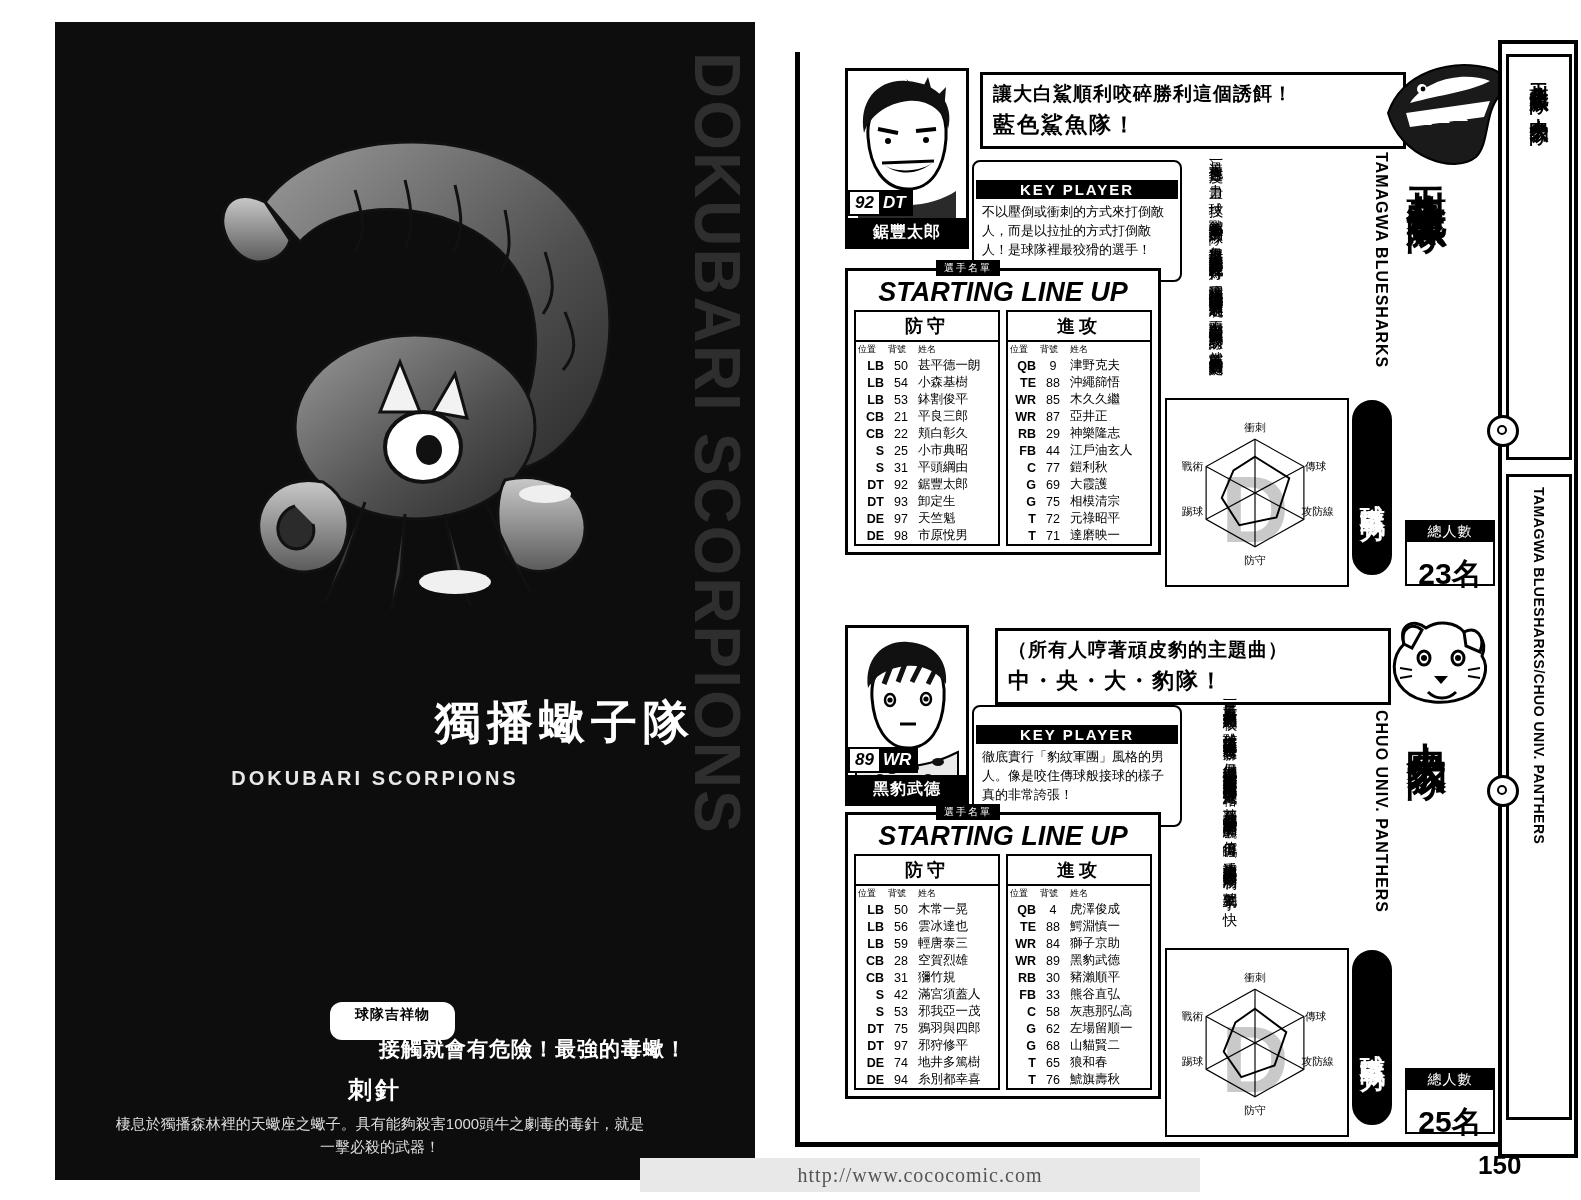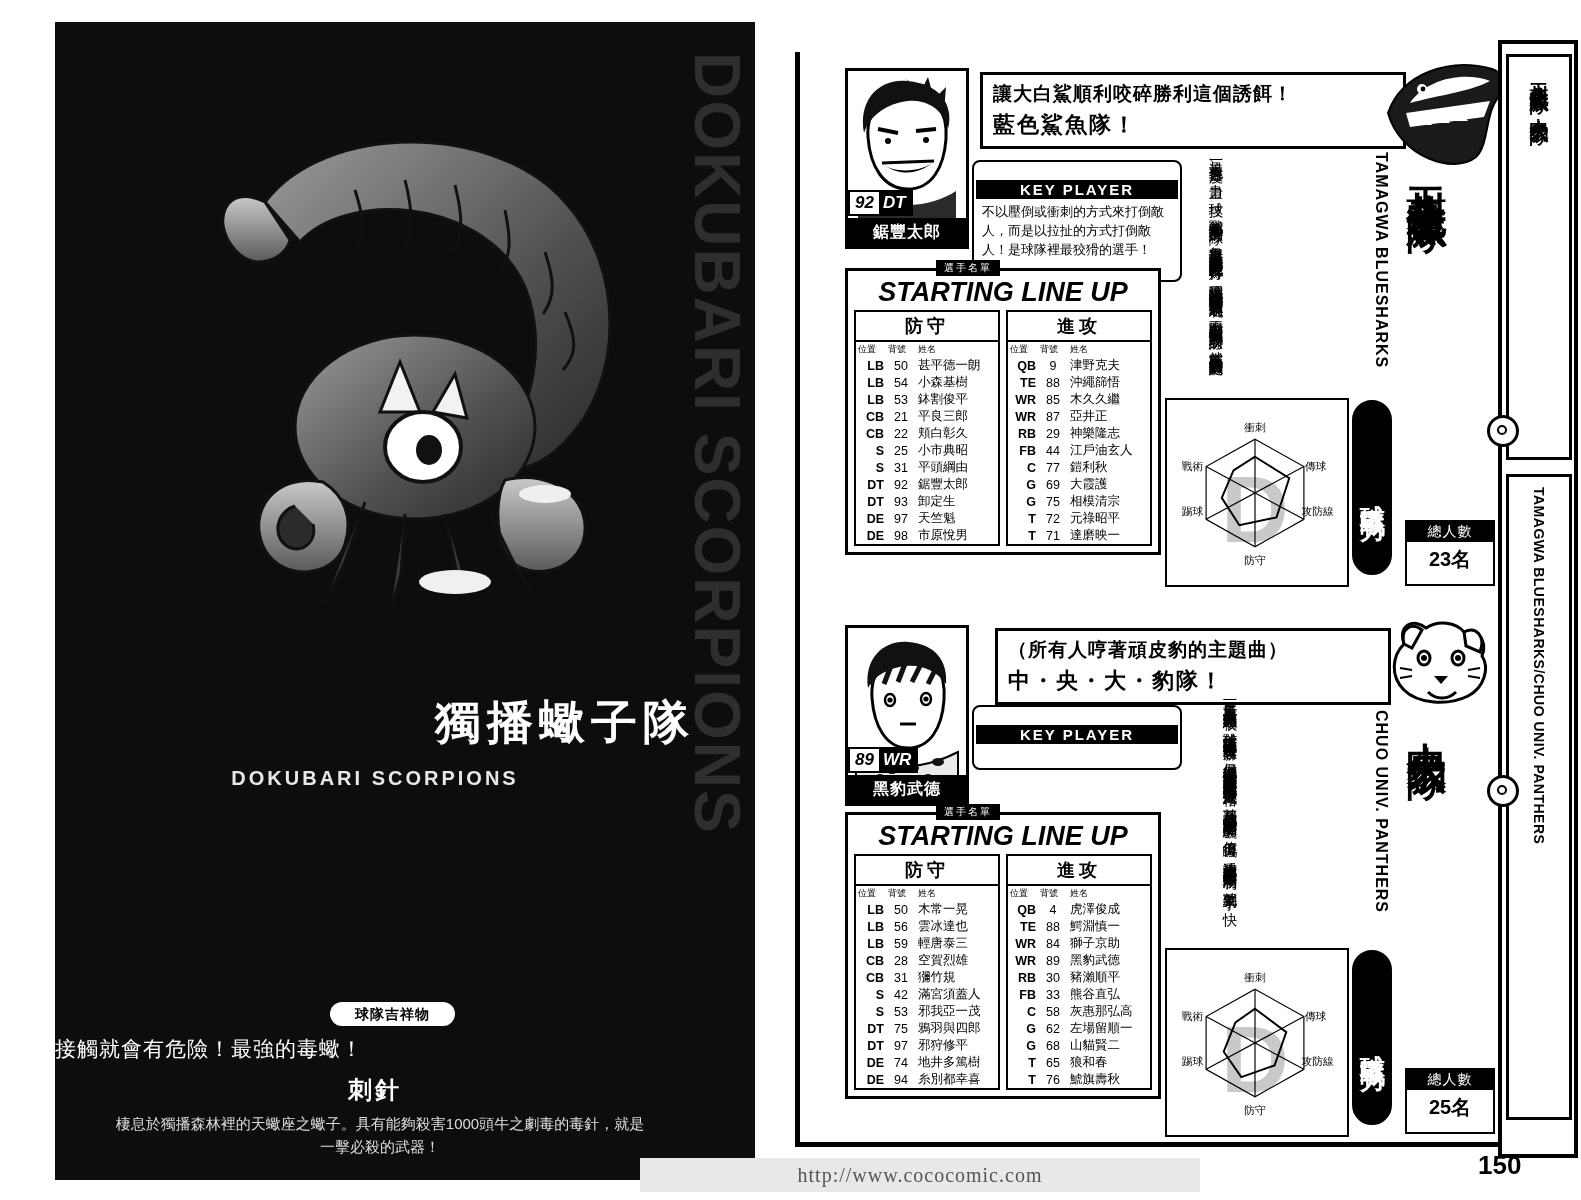--- a/index.html
+++ b/index.html
@@ -10,23 +10,23 @@
   .left-page{position:absolute;left:55px;top:22px;width:700px;height:1158px;background:#0a0a0a;}
   .left-inner{position:absolute;left:0;top:0;right:0;bottom:0;background:#0d0d0d;}
   .vert-title{position:absolute;right:8px;top:30px;width:86px;height:1100px;
     writing-mode:vertical-rl;color:#2e2e2e;font-weight:bold;font-size:64px;letter-spacing:2px;
     font-family:"Liberation Sans",sans-serif;text-align:left;line-height:0.95;}
   .scorpion-art{position:absolute;left:150px;top:60px;width:440px;height:560px;}
   .team-name-cn{position:absolute;left:0;right:60px;top:670px;text-align:right;color:#fff;
     font-size:46px;font-weight:bold;letter-spacing:6px;}
   .team-name-en{position:absolute;left:0;right:60px;top:745px;text-align:center;color:#e8e8e8;
     font-size:20px;font-weight:bold;letter-spacing:3px;}
-  .mascot-badge{position:absolute;left:275px;top:980px;width:125px;height:24px;background:#fff;
+  .mascot-badge{position:absolute;left:275px;top:980px;width:125px;height:38px;background:#fff;
     border-radius:12px;color:#000;font-size:14px;font-weight:bold;text-align:center;line-height:24px;letter-spacing:1px;}
-  .mascot-line{position:absolute;left:0;right:56px;top:1013px;text-align:left;color:#fff;font-size:21px;font-weight:normal;letter-spacing:1px;}
+  .mascot-line{position:absolute;left:0;right:68px;top:1013px;text-align:right;color:#fff;font-size:21px;font-weight:bold;letter-spacing:1px;}
   .mascot-name{position:absolute;left:0;right:60px;top:1052px;text-align:center;color:#fff;font-size:24px;font-weight:bold;letter-spacing:3px;}
   .mascot-desc{position:absolute;left:60px;right:110px;top:1090px;text-align:center;color:#ddd;font-size:15px;line-height:1.55;}
   .rp-border-l{position:absolute;left:795px;top:52px;width:5px;height:1095px;background:#000;}
   .rp-border-b{position:absolute;left:795px;top:1142px;width:745px;height:5px;background:#000;}
 
   
   .portrait{position:absolute;width:118px;height:175px;border:3px solid #000;background:#fff;overflow:hidden;}
   .num-badge{position:absolute;left:0;bottom:30px;height:26px;background:#000;color:#fff;
     font-size:17px;font-weight:bold;display:flex;align-items:center;}
   .num-badge .n{background:#fff;color:#000;padding:0 5px;height:22px;display:flex;align-items:center;margin:2px 4px 2px 2px;font-style:italic;}
@@ -56,21 +56,21 @@
   table.roster td{padding:0px 2px;font-size:12.5px;white-space:nowrap;}
   table.roster td.pos{width:26px;font-weight:bold;text-align:right;}
   table.roster td.no{width:26px;text-align:center;}
 
   
   .radarbox{position:absolute;width:180px;height:185px;border:2px solid #000;background:#fff;}
   .teampower{position:absolute;width:40px;height:175px;border:2px solid #000;border-radius:20px;background:#000;color:#fff;
     writing-mode:vertical-rl;font-size:25px;font-weight:bold;text-align:center;letter-spacing:4px;padding-top:8px;box-sizing:border-box;}
   .totalbox{position:absolute;width:86px;height:62px;border:2px solid #000;background:#fff;text-align:center;}
   .totalbox .t1{background:#000;color:#fff;font-size:14px;font-weight:normal;padding:1px 0;letter-spacing:1px;}
-  .totalbox .t2{font-size:20px;font-weight:bold;padding-top:4px;}
+  .totalbox .t2{font-size:30px;font-weight:bold;padding-top:4px;margin-top:8px;}
 
   
   .vbody{position:absolute;writing-mode:vertical-rl;font-size:14.5px;line-height:1.5;color:#000;letter-spacing:1px;text-align:justify;}
 
   
   .vteam{position:absolute;writing-mode:vertical-rl;font-size:40px;font-weight:bold;letter-spacing:4px;color:#000;}
   .vteam-en{position:absolute;writing-mode:vertical-rl;font-size:16px;font-weight:bold;letter-spacing:1px;color:#000;
     transform:none;}
 
   
@@ -410,20 +410,21 @@
     <div class="pname">黑豹武德</div>
   </div>
 
   <div class="headline" style="left:995px;top:628px;width:370px;">
     <div class="l1">（所有人哼著頑皮豹的主題曲）</div>
     <div class="l2">中・央・大・豹隊！</div>
   </div>
 
   <div class="kp" style="left:972px;top:705px;width:190px;">
     <div class="kp-title">KEY PLAYER</div>
+    <div class="kp-body">徹底實行「豹紋軍團」風格的男人。像是咬住傳球般接球的樣子真的非常誇張！</div>
   </div>
 
   <svg class="panther-deco" style="left:1378px;top:610px;" width="120" height="110" viewBox="0 0 120 110">
     <path d="M26 34 C20 14 36 8 48 18 C60 10 78 12 86 22 C100 20 110 30 104 46 C112 58 106 78 90 86 C70 96 40 94 26 80 C12 66 14 46 26 34 Z" fill="#fff" stroke="#000" stroke-width="3"></path>
     <path d="M26 34 C22 18 34 12 44 20 L34 38 Z" fill="#fff" stroke="#000" stroke-width="3"></path>
     <path d="M86 22 C98 16 108 26 102 42 L88 36 Z" fill="#fff" stroke="#000" stroke-width="3"></path>
     <ellipse cx="46" cy="48" rx="6" ry="7" fill="#fff" stroke="#000" stroke-width="3"></ellipse>
       <circle cx="46" cy="48" r="3" fill="#000"></circle>
     <ellipse cx="80" cy="48" rx="6" ry="7" fill="#fff" stroke="#000" stroke-width="3"></ellipse>
       <circle cx="80" cy="48" r="3" fill="#000"></circle>

